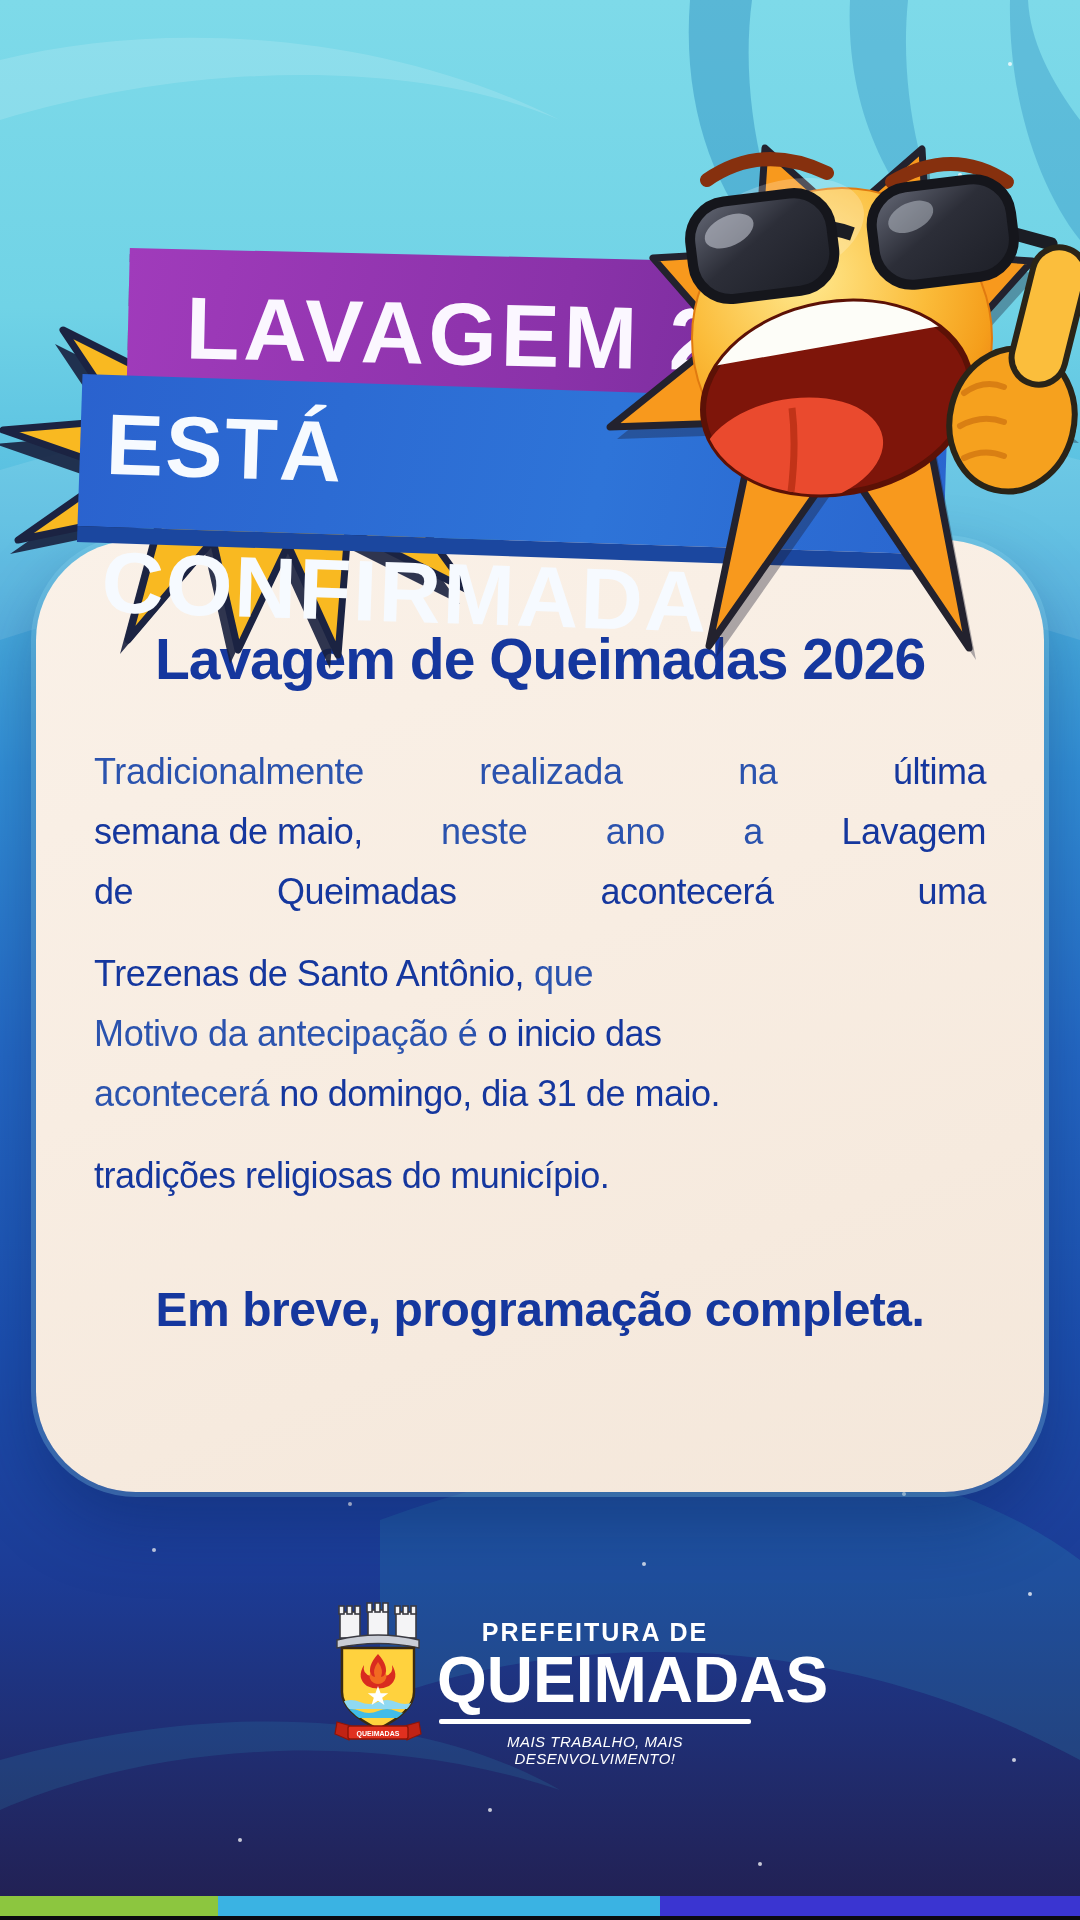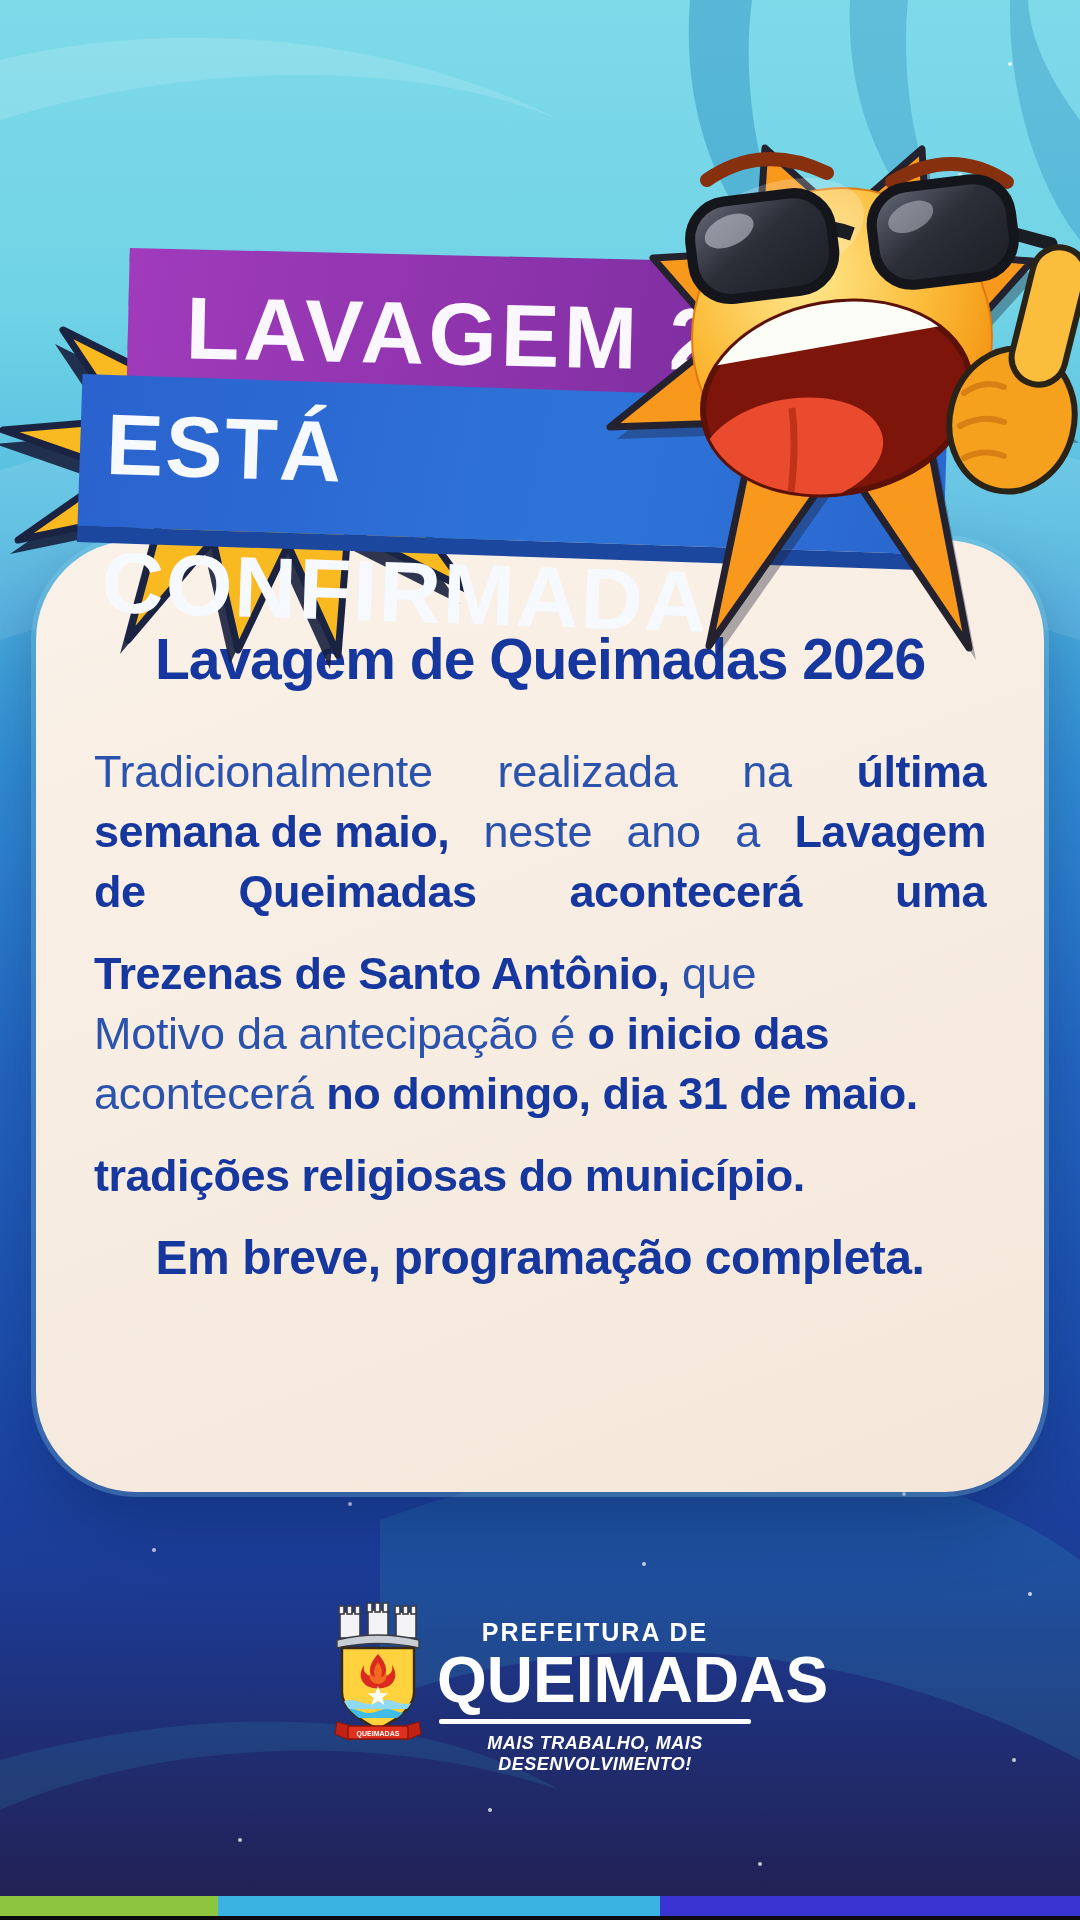--- a/index.html
+++ b/index.html
@@ -20,26 +20,26 @@
     background:linear-gradient(160deg,#FAF1E8 0%,#F8EDE2 45%,#F4E7DA 100%);
     border-radius:100px;
     box-shadow:0 0 0 5px rgba(140,215,240,.28), 0 30px 70px rgba(8,25,80,.35);
     padding:86px 58px 0 58px;box-sizing:border-box;z-index:2;
   }
   .card-title{
     text-align:center;color:#15379E;font-weight:700;font-size:57px;
     letter-spacing:-1px;margin:0 0 50px 0;
   }
   .para{margin-bottom:22px;}
-  .line{font-size:45px;line-height:60px;white-space:nowrap;}
+  .line{font-size:36px;line-height:60px;white-space:nowrap;}
   .line.just{display:flex;justify-content:space-between;}
-  .seg-b{font-weight:700;color:#15379E;letter-spacing:-.5px;}
+  .seg-b{font-weight:400;color:#15379E;letter-spacing:-.5px;}
   .seg-r{font-weight:400;color:#2B53AE;letter-spacing:-.3px;}
   .card-closing{
-    margin-top:24px;text-align:center;font-weight:700;font-size:48px;
+    margin-top:76px;text-align:center;font-weight:700;font-size:48px;
     color:#15379E;letter-spacing:-.5px;
   }
 
   
   .starburst{position:absolute;left:-12px;top:268px;z-index:3;}
 
   
   .banner{position:absolute;transform-origin:left center;box-sizing:border-box;}
   .banner-purple{
     left:128px;top:248px;width:784px;height:162px;transform:rotate(1.3deg);
@@ -64,21 +64,21 @@
   
   .sun{position:absolute;left:592px;top:118px;z-index:6;}
 
   
   .logo-block{position:absolute;left:0;top:1590px;width:886px;height:200px;z-index:2;}
   .crest{position:absolute;left:331px;top:8px;}
   .logo-text{position:absolute;left:437px;top:28px;width:316px;text-align:center;color:#fff;}
   .logo-pre{font-size:25px;font-weight:700;letter-spacing:2px;}
   .logo-name{font-size:64px;font-weight:700;letter-spacing:0;line-height:62px;margin-top:2px;}
   .logo-line{height:5px;background:#fff;margin:8px 2px 9px 2px;border-radius:2px;}
-  .logo-tag{font-size:18px;font-weight:700;font-style:italic;letter-spacing:.5px;}
+  .logo-tag{font-size:15px;font-weight:400;font-style:italic;letter-spacing:.5px;}
 
   
   .stripes{position:absolute;left:0;bottom:4px;width:100%;height:20px;display:flex;z-index:7;}
   .stripe-green{width:218px;background:#8CC63F;}
   .stripe-cyan{width:442px;background:#3AB3E3;}
   .stripe-blue{flex:1;background:#3A35D1;}
   .bottom-line{position:absolute;left:0;bottom:0;width:100%;height:4px;background:#0A0A10;z-index:7;}
 </style>
 </head>
 <body>

